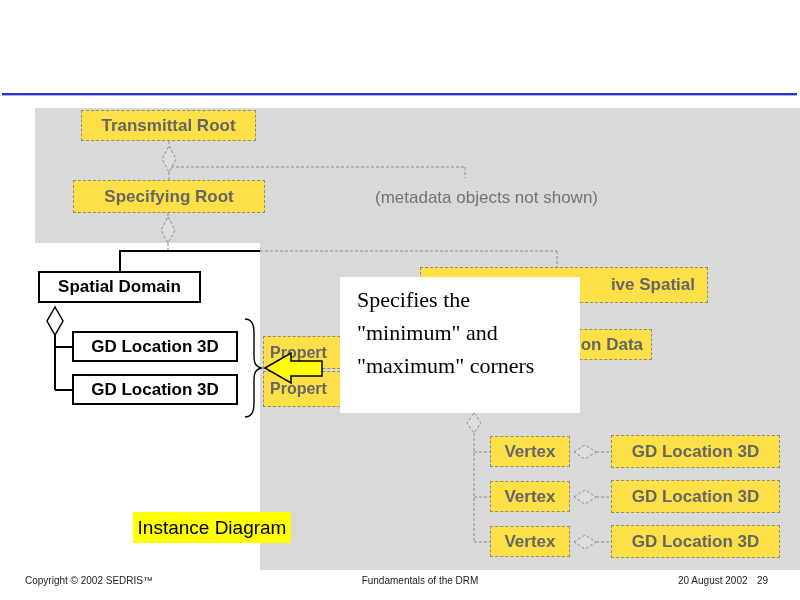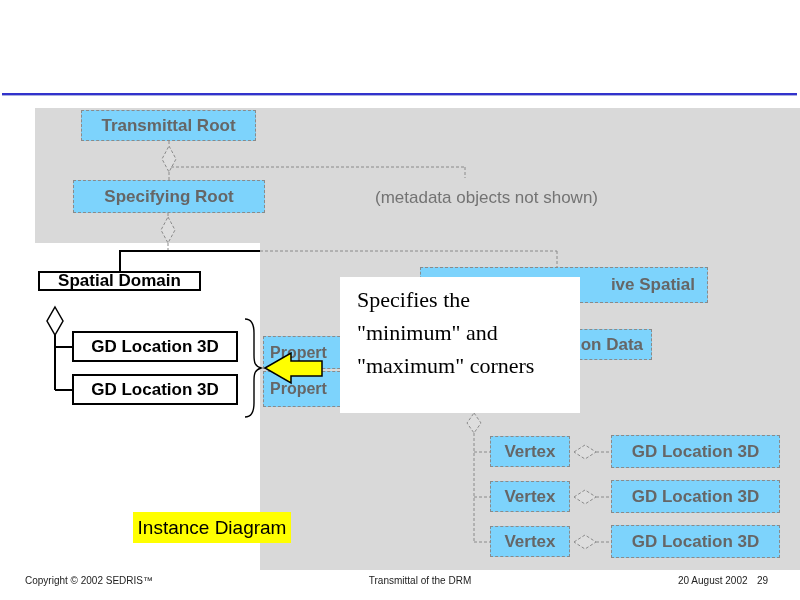--- a/index.html
+++ b/index.html
@@ -9,21 +9,21 @@
   
   #title{left:0;top:2px;width:800px;text-align:center;font-weight:bold;
          font-size:35px;line-height:44px;color:#0a0a0a;letter-spacing:0px;}
   #blue-rule{left:2px;top:93px;width:795px;height:2px;background:#3232cc;
              border-bottom:1px solid #aab0e0;}
   
   .region{background:#d9d9d9;}
   #region-a{left:35px;top:108px;width:765px;height:135px;}
   #region-b{left:260px;top:243px;width:540px;height:327px;}
   
-  .cbox{border:1px dashed #8a8a8a;background:#7dd3fc;color:#666666;
+  .cbox{border:1px dashed #8a8a8a;background:#fde047;color:#666666;
         font-weight:bold;font-size:17px;display:flex;align-items:center;
         justify-content:center;box-sizing:border-box;z-index:3;}
   .cbox.right{justify-content:flex-end;}
   .cbox.left{justify-content:flex-start;}
   
   .ibox{border:2px solid #000000;background:#ffffff;color:#000000;
         font-weight:bold;font-size:17px;display:flex;align-items:center;
         justify-content:center;box-sizing:border-box;z-index:4;}
   #metadata-note{left:375px;top:188px;width:300px;font-size:17px;
                  color:#737373;z-index:3;}
@@ -114,21 +114,21 @@
 <div class="abs cbox" style="left:611px;top:480px;width:169px;height:33px;">
   <span>GD Location 3D</span>
 </div>
 <div class="abs cbox" style="left:490px;top:526px;width:80px;height:31px;">
   <span>Vertex</span>
 </div>
 <div class="abs cbox" style="left:611px;top:525px;width:169px;height:33px;">
   <span>GD Location 3D</span>
 </div>
 
-<div class="abs ibox" style="left:38px;top:271px;width:163px;height:20px;text-align:right;">
+<div class="abs ibox" style="left:38px;top:271px;width:163px;height:32px;text-align:right;">
   <span>Spatial Domain</span>
 </div>
 <div class="abs ibox" style="left:72px;top:331px;width:166px;height:31px;">
   <span>GD Location 3D</span>
 </div>
 <div class="abs ibox" style="left:72px;top:374px;width:166px;height:31px;">
   <span>GD Location 3D</span>
 </div>
 
 <div id="callout" class="abs">
@@ -138,15 +138,15 @@
 </div>
 
 <svg id="svg-over" width="800" height="600">
   <path d="M245,319 C252,319 254,325 254,333 L254,355 C254,363 255,366 261,368 C255,370 254,373 254,381 L254,403 C254,411 252,417 245,417" stroke="#000000" stroke-width="1.4" fill="none"></path>
   <polygon points="265,368 291,353 291,361 322,361 322,376 291,376 291,383" fill="#ffff00" stroke="#000000" stroke-width="1.5"></polygon>
 </svg>
 
 <div id="instance-label" class="abs">Instance Diagram</div>
 
 <div id="footer-left" class="abs footer">Copyright © 2002 SEDRIS™</div>
-<div id="footer-center" class="abs footer">Transmittal of the DRM</div>
+<div id="footer-center" class="abs footer">Fundamentals of the DRM</div>
 <div id="footer-date" class="abs footer">20 August 2002</div>
 <div id="footer-page" class="abs footer">29</div>
 
 </body></html>

